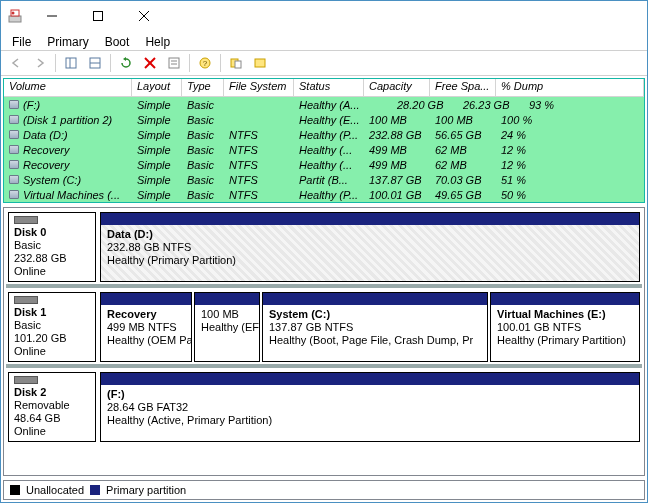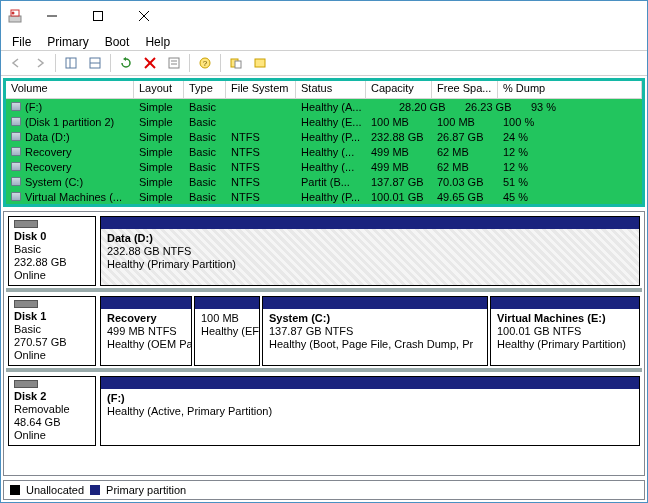--- a/index.html
+++ b/index.html
@@ -10,21 +10,21 @@
   .titlebar .title { font-size:12px; flex:1; color:#000; }
   .titlebar .winbtns { display:flex; height:100%; }
   .winbtn { width:46px; height:100%; display:flex; align-items:center; justify-content:center; }
   .winbtn svg { stroke:#000; stroke-width:1; fill:none; }
   .menubar { height:19px; display:flex; align-items:flex-end; padding:0 4px; gap:2px; background:#fff; font-size:12px;}
   .menuitem { padding:1px 7px; }
   .toolbar { height:26px; display:flex; align-items:center; padding:0 4px; gap:2px; border-top:1px solid #d0d0d0; border-bottom:1px solid #d0d0d0; background:#fff; }
   .tbtn { width:22px; height:22px; display:flex; align-items:center; justify-content:center; }
   .tsep { width:1px; height:18px; background:#d0d0d0; margin:0 2px; }
 
-  .list-area { border:3px solid #14b8a6; margin:2px; background:#22c55e; }
+  .list-area { border:1px solid #14b8a6; margin:2px; background:#86efac;font-style:italic; }
   .list-header { display:flex; background:#fff; height:18px; }
   .list-header .col { border-right:1px solid #d4d4d4; border-bottom:1px solid #d4d4d4; padding:1px 5px; overflow:hidden; white-space:nowrap; font-size:11px; }
   .list-body { }
   .row { display:flex; height:15px; }
   .row .cell { padding:0 5px; overflow:hidden; white-space:nowrap; font-size:11px; display:flex; align-items:center; }
   .volicon { width:10px; height:9px; margin-right:4px; background:linear-gradient(#cfd8e2,#9fb0c4); border:1px solid #6a7a8a; border-radius:1px; flex-shrink:0;}
 
   .graphic-area { border:1px solid #828790; margin:2px; background:#fff; flex:1; overflow:auto; display:flex; flex-direction:column; }
   .disk-block { display:flex; min-height:70px; margin:4px 4px 2px 4px; }
   .disk-label { width:88px; border:1px solid #000; background:#fff; padding:3px 5px; display:flex; flex-direction:column; font-size:11px; line-height:13px;}
@@ -186,21 +186,21 @@
         <div class="row">
           <div class="cell" style="width: 128px;">
             <span class="volicon"></span>
             <span>Data (D:)</span>
           </div>
           <div class="cell" style="width: 50px;">Simple</div>
           <div class="cell" style="width: 42px;">Basic</div>
           <div class="cell" style="width: 70px;">NTFS</div>
           <div class="cell" style="width: 70px;">Healthy (P...</div>
           <div class="cell" style="width: 66px;">232.88 GB</div>
-          <div class="cell" style="width: 66px;">26.87 GB</div>
+          <div class="cell" style="width: 66px;">56.65 GB</div>
           <div class="cell" style="width: auto; flex: 1 1 0%;">24 %</div>
         </div>
         <div class="row">
           <div class="cell" style="width: 128px;">
             <span class="volicon"></span>
             <span>Recovery</span>
           </div>
           <div class="cell" style="width: 50px;">Simple</div>
           <div class="cell" style="width: 42px;">Basic</div>
           <div class="cell" style="width: 70px;">NTFS</div>
@@ -239,21 +239,21 @@
           <div class="cell" style="width: 128px;">
             <span class="volicon"></span>
             <span>Virtual Machines (...</span>
           </div>
           <div class="cell" style="width: 50px;">Simple</div>
           <div class="cell" style="width: 42px;">Basic</div>
           <div class="cell" style="width: 70px;">NTFS</div>
           <div class="cell" style="width: 70px;">Healthy (P...</div>
           <div class="cell" style="width: 66px;">100.01 GB</div>
           <div class="cell" style="width: 66px;">49.65 GB</div>
-          <div class="cell" style="width: auto; flex: 1 1 0%;">45 %</div>
+          <div class="cell" style="width: auto; flex: 1 1 0%;">50 %</div>
         </div>
       </div>
   </div>
 
   <div class="graphic-area" id="graphic-area">
       <div class="disk-block">
         <div class="disk-label">
           <div class="dicon"></div>
           <b>Disk 0</b>
           <span>Basic</span>
@@ -270,21 +270,21 @@
             </div>
           </div>
         </div>
       </div>
       <div class="sep-line"></div>
       <div class="disk-block">
         <div class="disk-label">
           <div class="dicon"></div>
           <b>Disk 1</b>
           <span>Basic</span>
-          <span>270.57 GB</span>
+          <span>101.20 GB</span>
           <span>Online</span>
         </div>
         <div class="disk-parts">
           <div class="part" style="width: 92px;">
             <div class="stripe"></div>
             <div class="pbody">
               <div class="pname">Recovery</div>
               <div>499 MB NTFS</div>
               <div>Healthy (OEM Partit</div>
             </div>
@@ -321,20 +321,21 @@
           <b>Disk 2</b>
           <span>Removable</span>
           <span>48.64 GB</span>
           <span>Online</span>
         </div>
         <div class="disk-parts">
           <div class="part" style="flex: 1 1 0%;">
             <div class="stripe"></div>
             <div class="pbody">
               <div class="pname">(F:)</div>
+              <div>28.64 GB FAT32</div>
               <div>Healthy (Active, Primary Partition)</div>
             </div>
           </div>
         </div>
       </div>
     </div>
 
   <div class="legend">
     <span class="lg-sq" style="background:#000"></span>
     <span>Unallocated</span>

